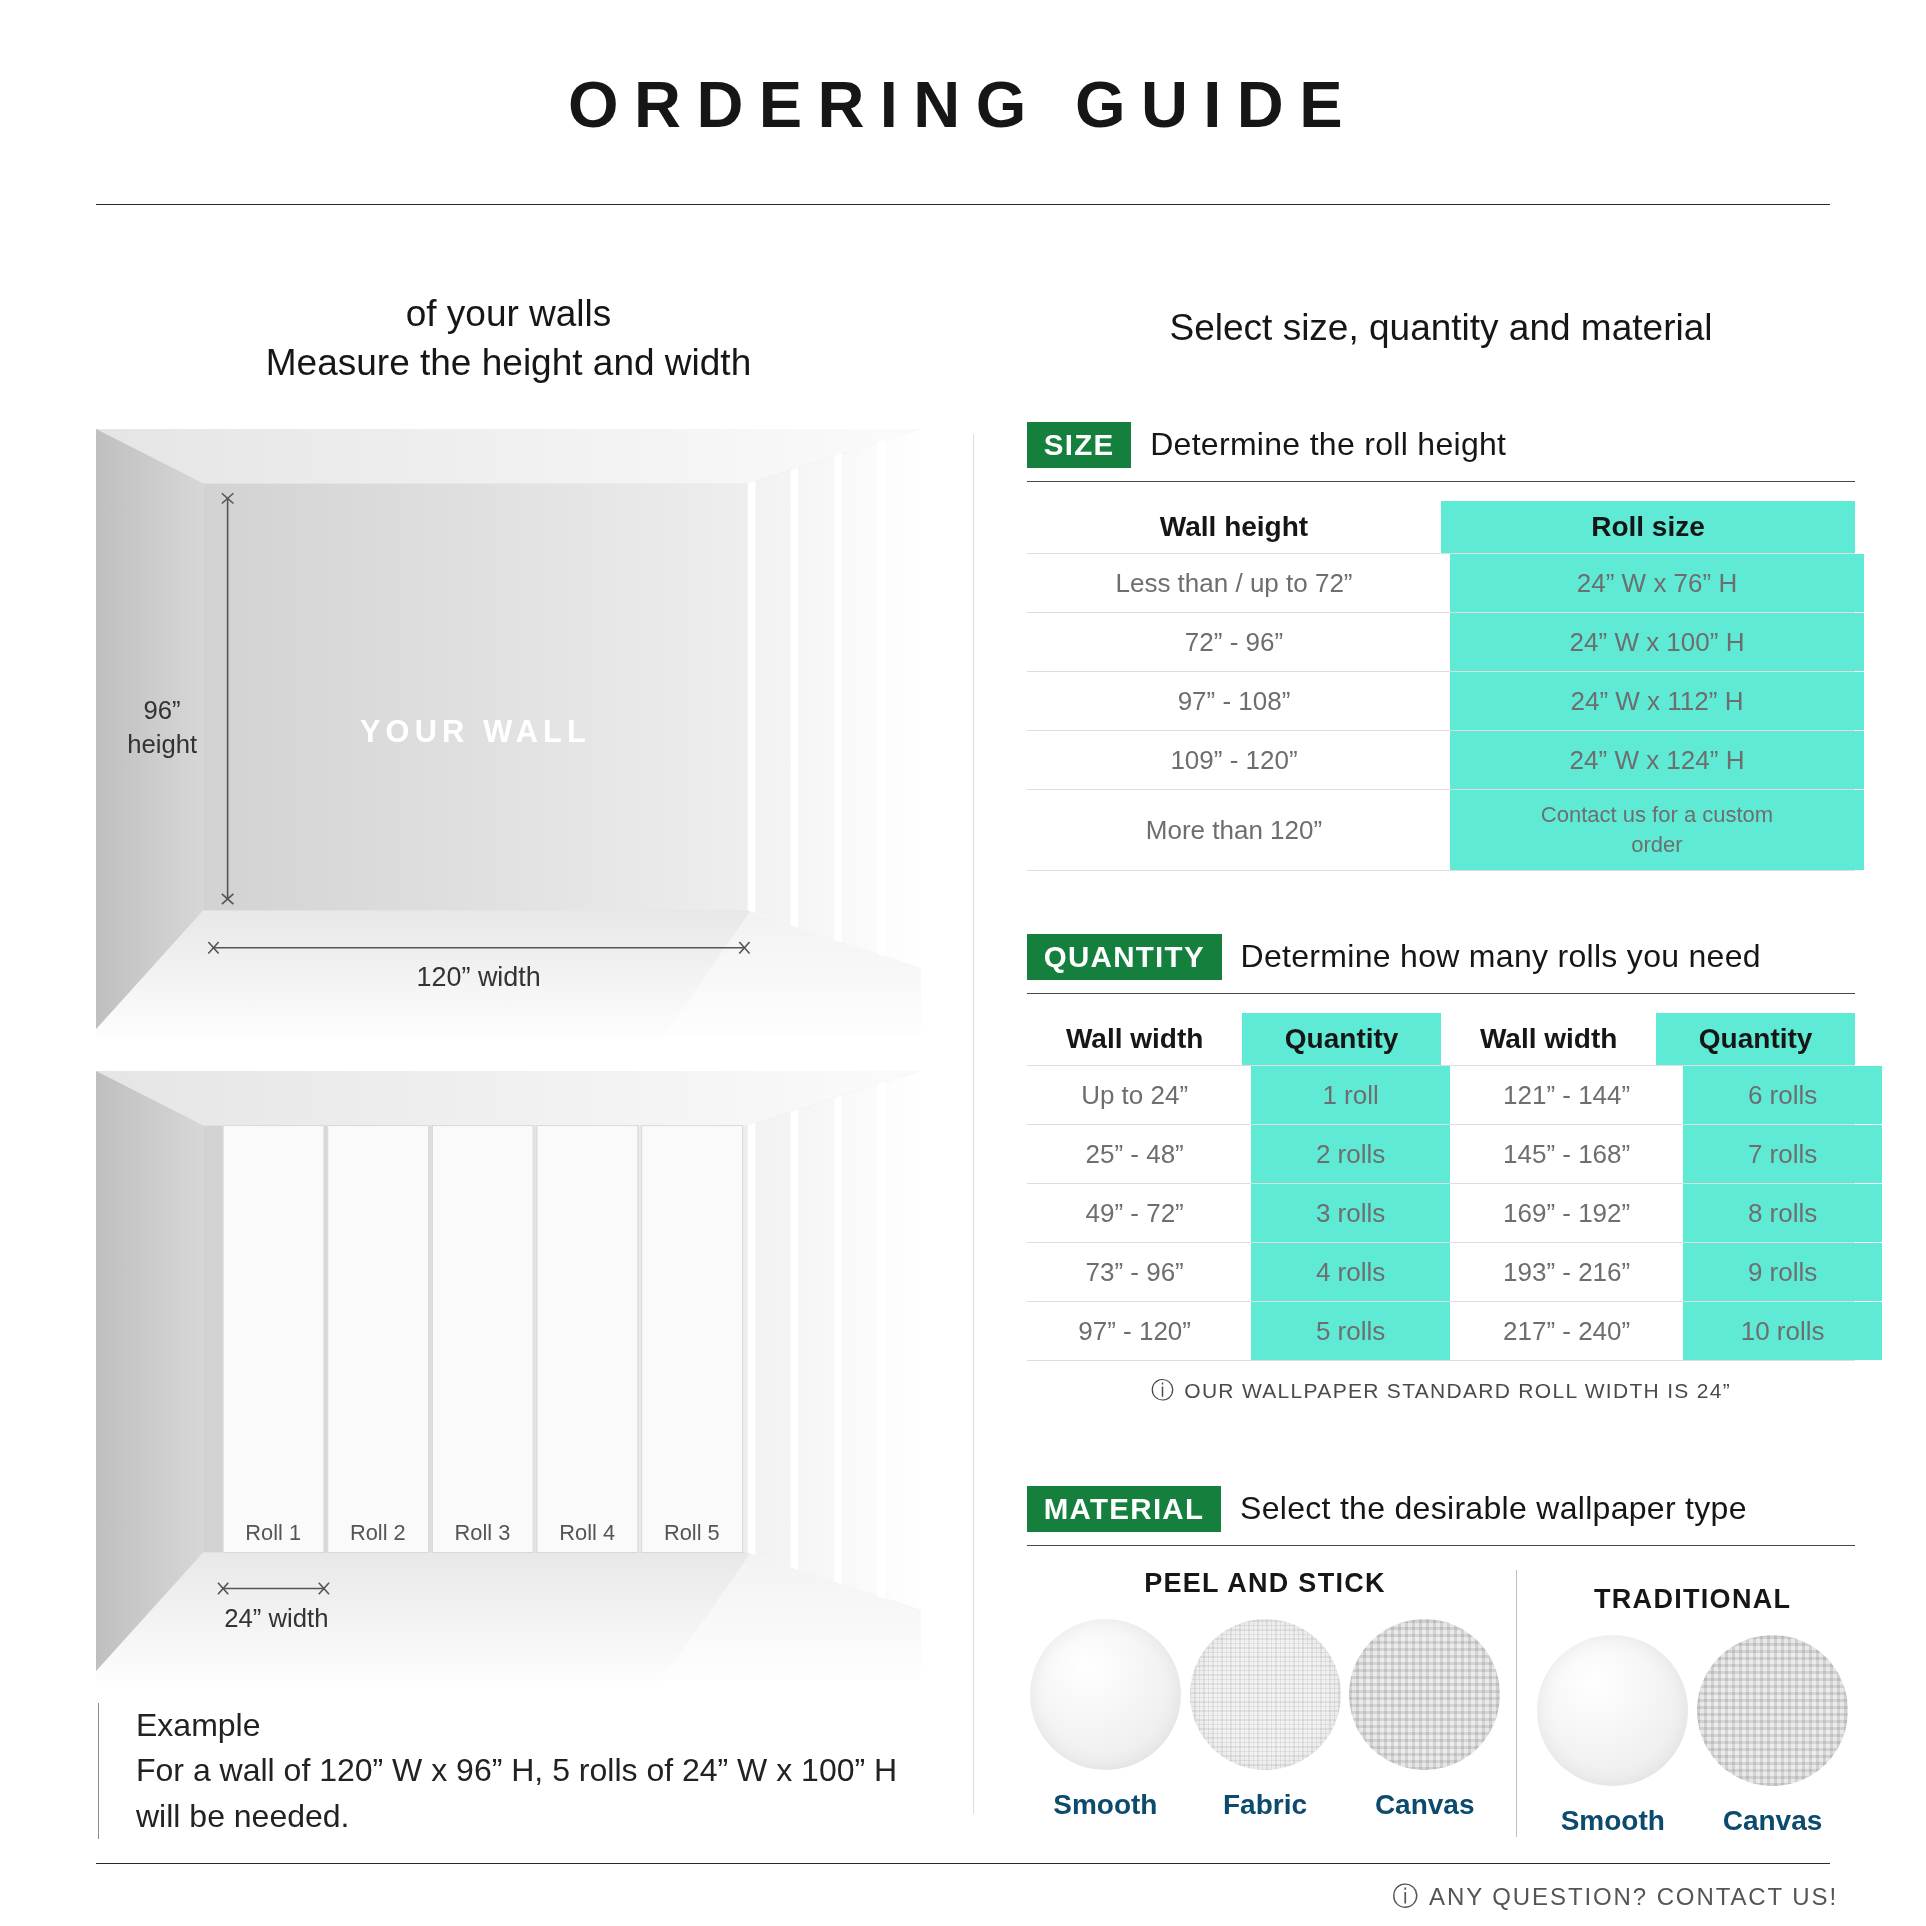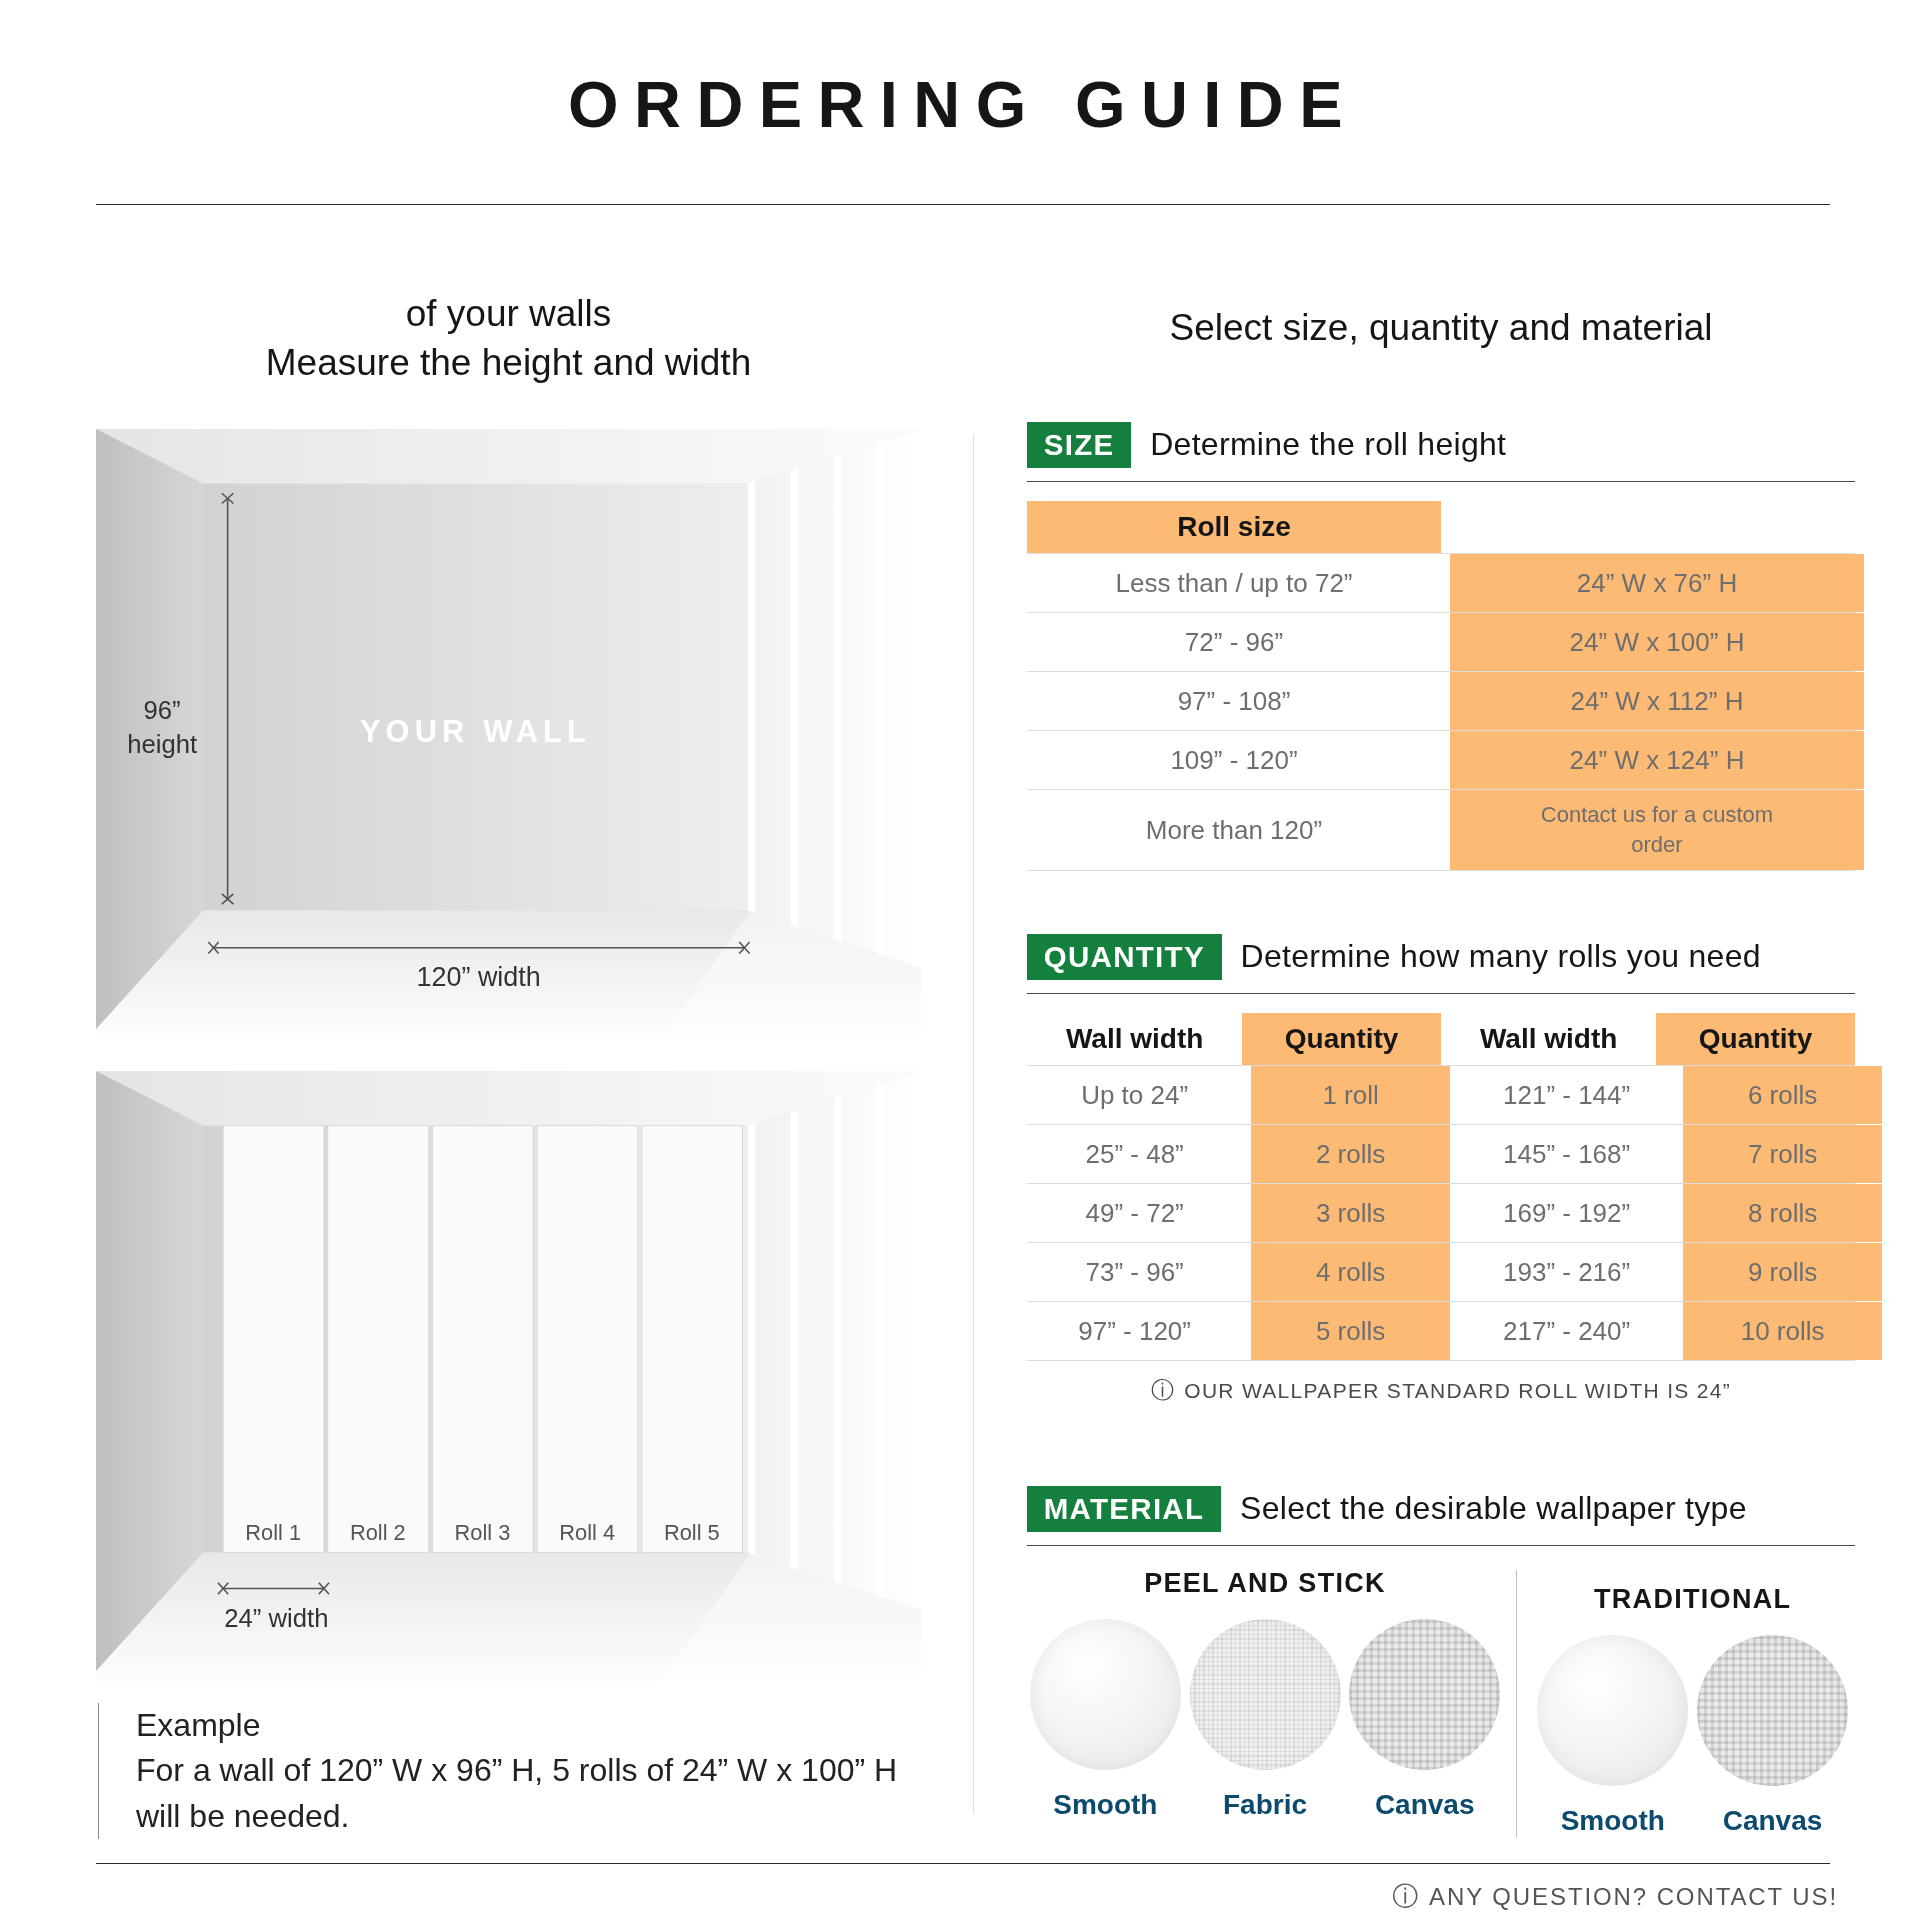--- a/index.html
+++ b/index.html
@@ -76,21 +76,21 @@
   .t-row { display:grid; }
   .t-row + .t-row { border-top:0.6px solid #dddddd;gap:9px; }
   .size-grid { grid-template-columns:50% 50%; }
   .qty-grid { grid-template-columns:26% 24% 26% 24%; }
   .cell {
     display:flex; align-items:center; justify-content:center;
     text-align:center; padding:10.3px 7.7px;
   }
   .th { font-weight:700; font-size:28px; color:#161616; min-height:49px; }
   .td { font-size:26px; color:#6e6e6e; min-height:58px; }
-  .shaded { background:#fdba74; }
+  .shaded { background:#5eead4; }
   .small-cell { font-size:22px; line-height:1.35; }
   .small-cell span { display:inline-block; max-width:244px; }
 
   .roll-note {
     top:1375px; left:1027px; width:828px;
     text-align:center; font-size:21px; letter-spacing:1.3px; color:#4a4a4a;
   }
   .roll-note .info-i { margin-right:9px; font-size:23px; }
 
   .material-groups { display:flex; margin-top:22px; }
@@ -249,20 +249,21 @@
 
 <div class="abs right-heading">Select size, quantity and material</div>
 
 <div class="abs section size-section">
   <div class="section-head">
     <span class="badge">SIZE</span>
     <span class="section-title">Determine the roll height</span>
   </div>
   <div class="guide-table">
     <div class="t-row size-grid">
+      <div class="cell th">Wall height</div>
       <div class="cell th shaded">Roll size</div>
     </div>
     <div class="t-row size-grid">
       <div class="cell td">Less than / up to 72”</div>
       <div class="cell td shaded">24” W x 76” H</div>
     </div>
     <div class="t-row size-grid">
       <div class="cell td">72” - 96”</div>
       <div class="cell td shaded">24” W x 100” H</div>
     </div>

